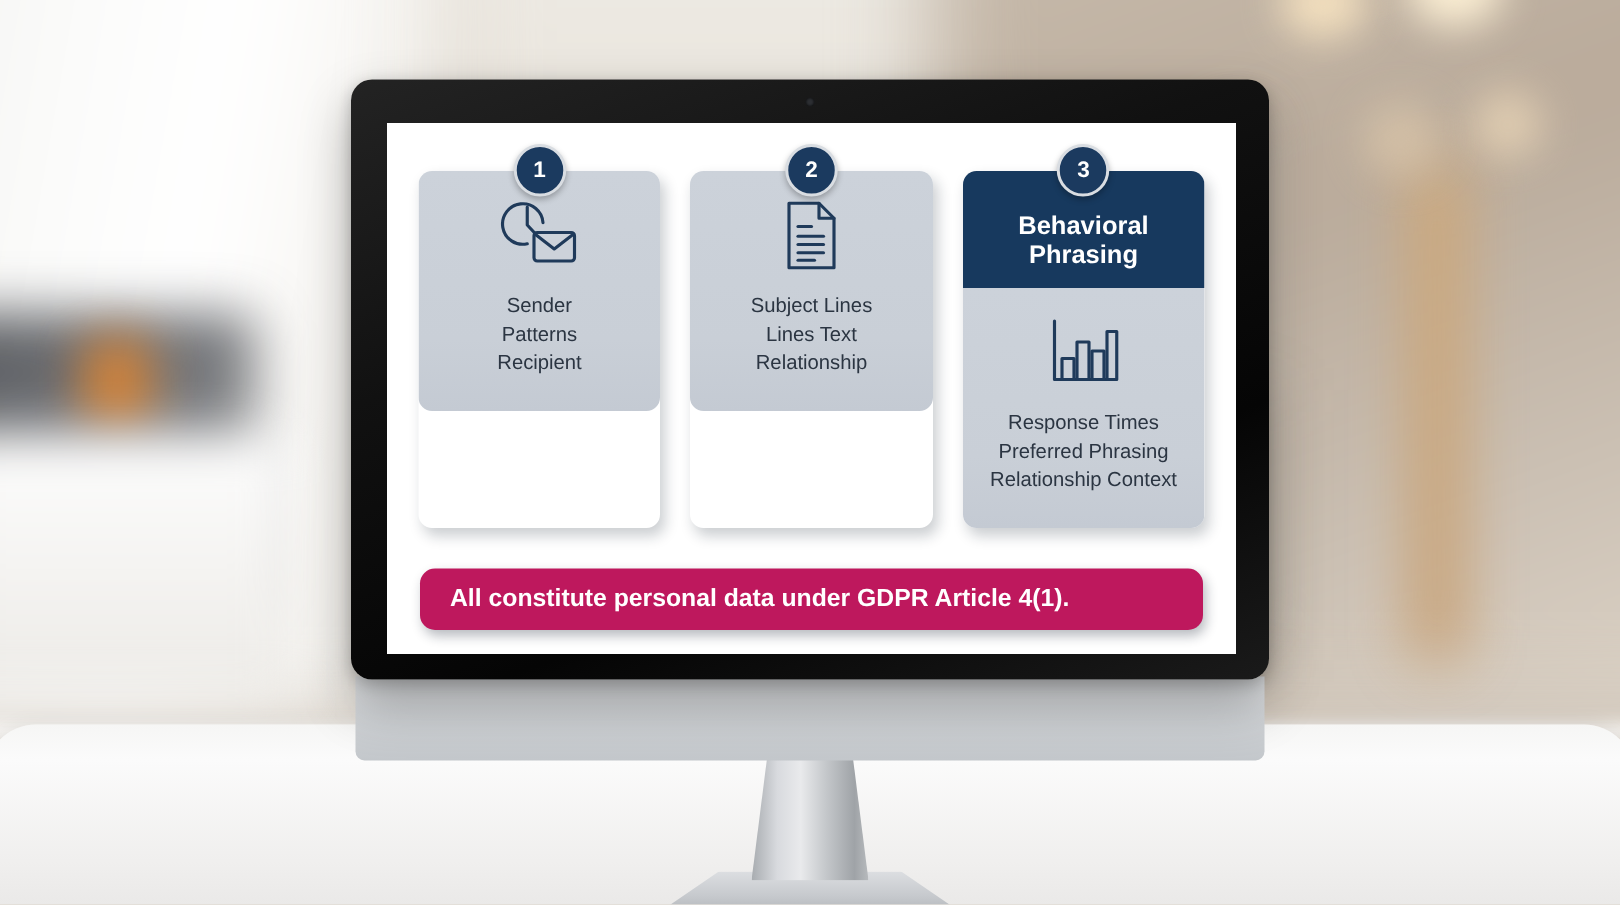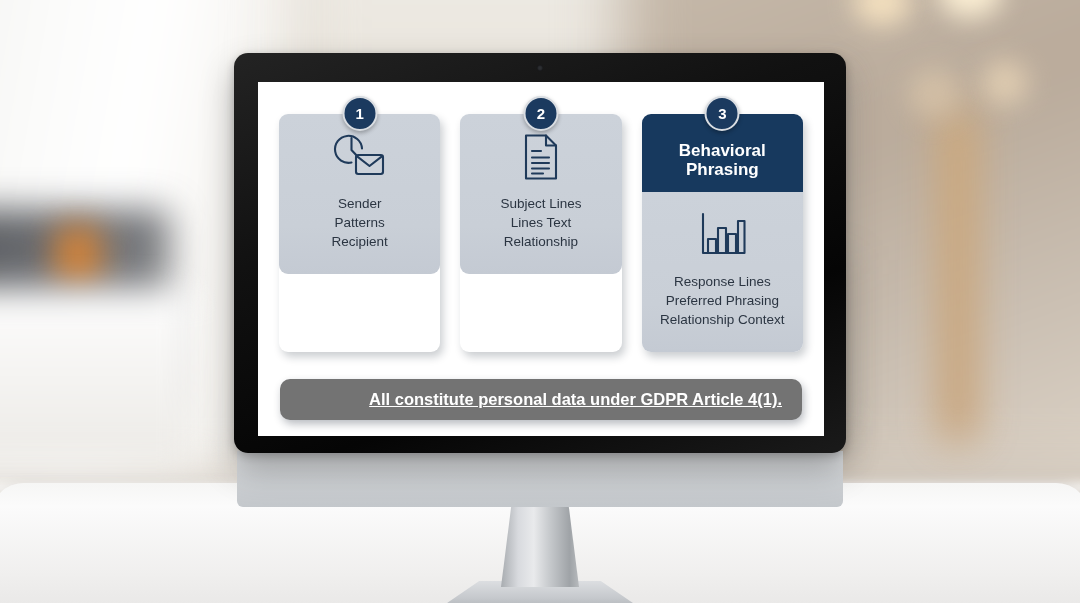--- a/index.html
+++ b/index.html
@@ -150,27 +150,26 @@
     padding:14px 2px 16px; text-align:center;
     min-height:160px;
     display:flex; flex-direction:column; align-items:center;
   }
   .icon-wrap { height:58px; display:flex; align-items:center; justify-content:center; }
   .card-lines { margin-top:8px; color:#2b3542; font-size:13.5px; line-height:1.42; }
   .card-lines div { white-space:nowrap; }
 
   .footer-wrap { margin-top:auto; padding:4px 6px 4px; display:flex; justify-content:center; }
   .footer {
-    background:#737373; color:#ffffff;
+    background:#be185d; color:#ffffff;
     border-radius:10px;
     padding:11px 20px;
-    font-size:16.5px; font-weight:bold; text-align:right;
+    font-size:16.5px; font-weight:bold; text-align:left;
     box-shadow:2px 4px 8px rgba(20,30,45,.30);
     width:100%;
-    text-decoration:underline;
   }
 </style>
 </head>
 <body>
 
 <div class="scene">
 
   <div class="bg-layer">
     <div class="bg-left"></div>
     <div class="bg-mid"></div>
@@ -259,21 +258,21 @@
                 <div class="icon-wrap">
                   <svg width="52" height="50" viewBox="0 0 52 50" fill="none" stroke="#1f3a5a" stroke-width="2.1" stroke-linecap="round" stroke-linejoin="round">
                     <path d="M7 4 V43 H47"></path>
                     <rect x="12" y="29" width="8" height="14"></rect>
                     <rect x="22" y="18" width="8" height="25"></rect>
                     <rect x="32" y="24" width="8" height="19"></rect>
                     <rect x="42" y="11" width="6.5" height="32"></rect>
                   </svg>
                 </div>
                 <div class="card-lines">
-                  <div>Response Lines</div>
+                  <div>Response Times</div>
                   <div>Preferred Phrasing</div>
                   <div>Relationship Context</div>
                 </div>
               </div>
             </div>
           </div>
 
         </div>
 
         <div class="footer-wrap">

